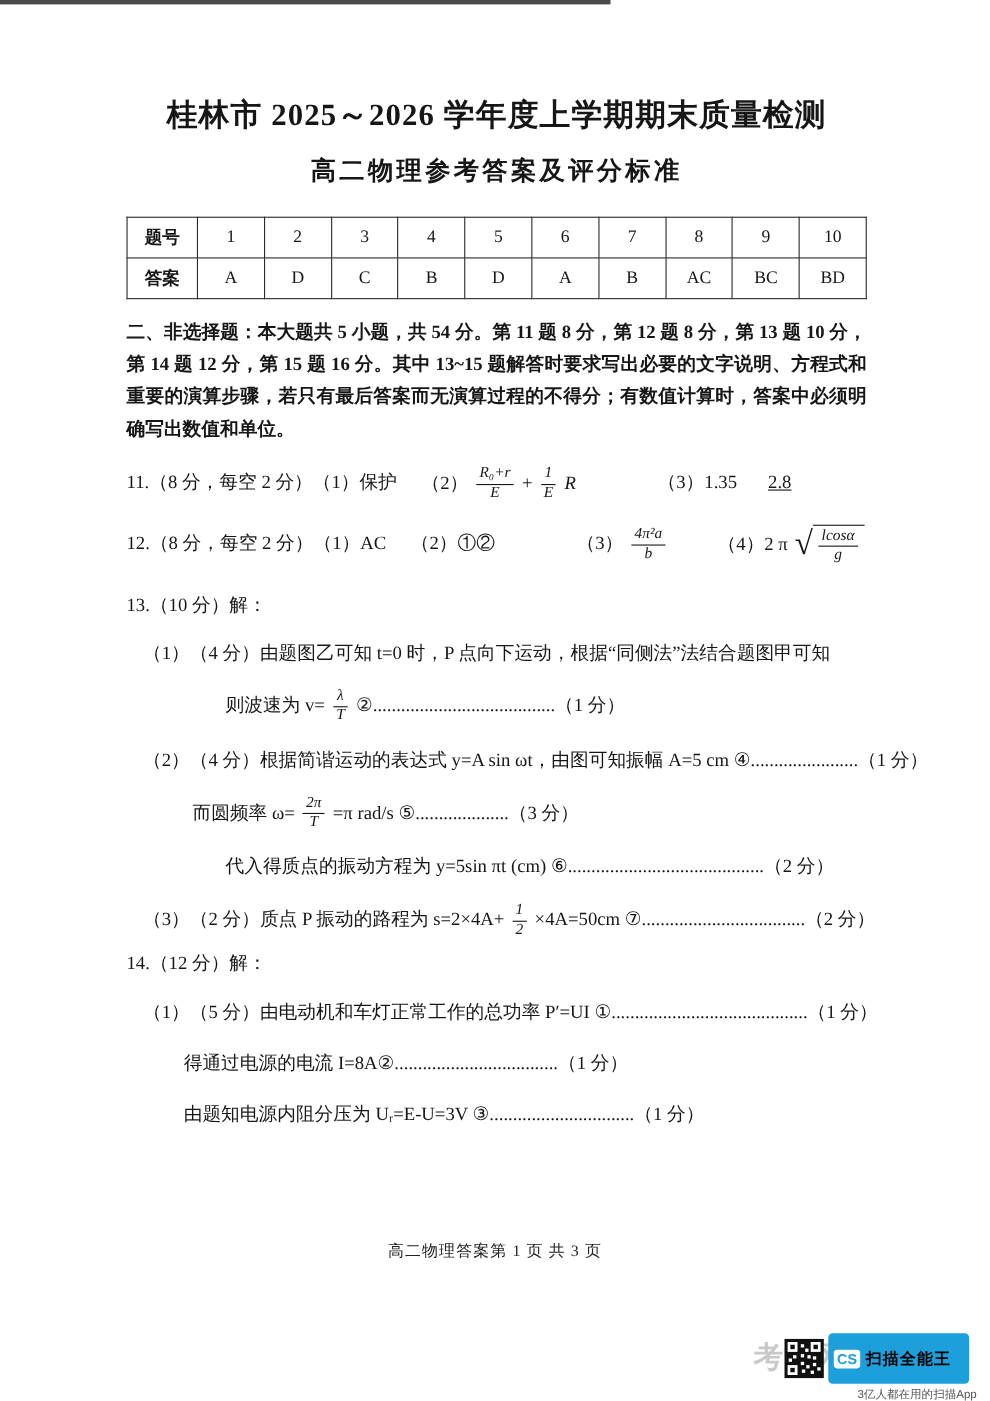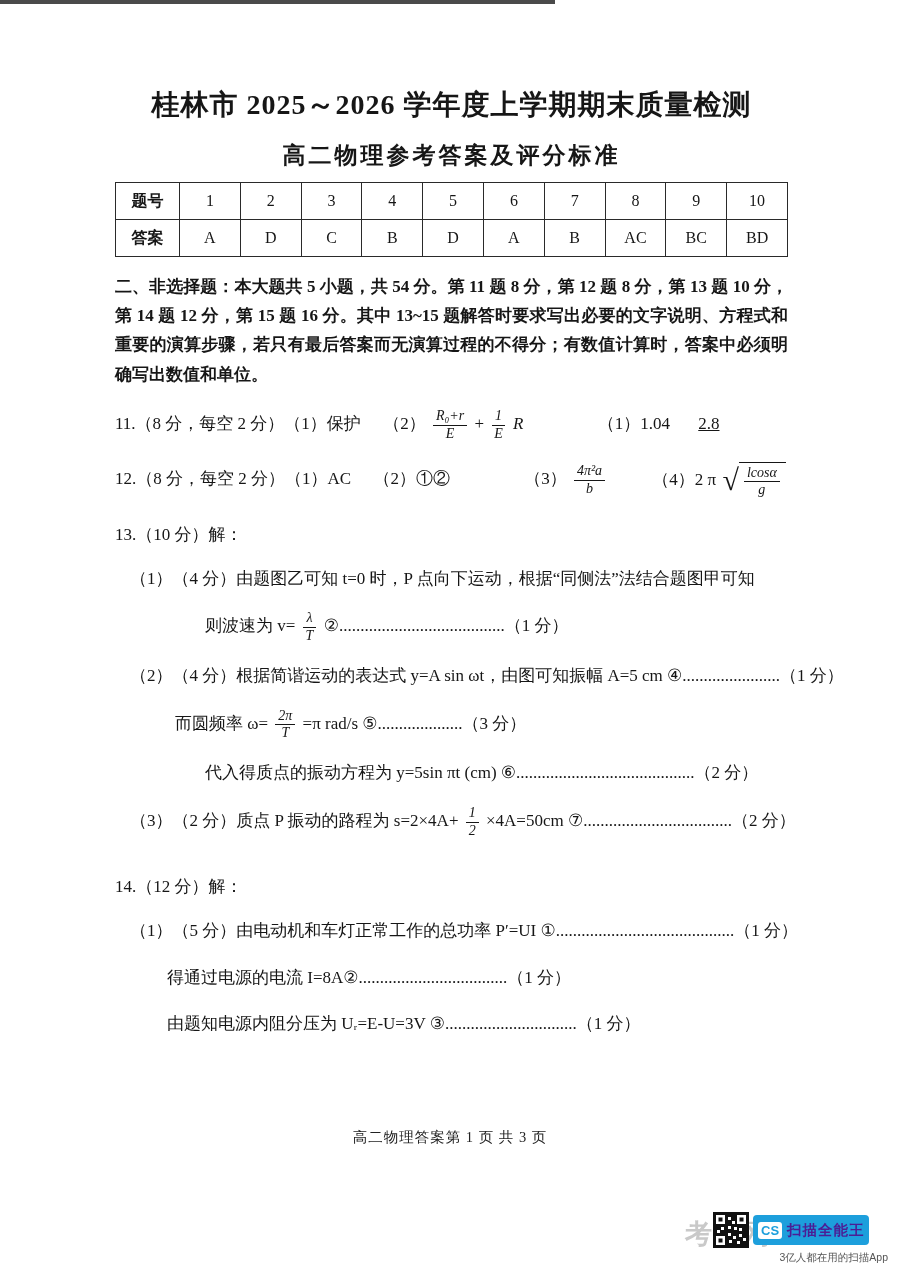--- a/index.html
+++ b/index.html
@@ -10,21 +10,21 @@
   }
   .scan-edge { position:absolute; top:0; left:0; width:555px; height:4px; background:#4a4a4a; }
   .page { padding:86px 112px 0 115px; }
 
   .doc-title { text-align:center; font-size:28px; font-weight:700; letter-spacing:1px;
     font-family:"Liberation Serif", serif; }
   .doc-subtitle { text-align:center; font-size:23px; font-weight:700; letter-spacing:3px; margin-top:16px; }
 
   .intro { font-size:17px; font-weight:700; line-height:1.72; margin-top:15px; text-align:justify; }
 
-  table.answers { width:100%; border-collapse:collapse; margin-top:11px; table-layout:fixed; }
+  table.answers { width:100%; border-collapse:collapse; margin-top:26px; table-layout:fixed; }
   table.answers td { border:1.6px solid #2a2a2a; text-align:center; height:37px; font-size:16px; }
   table.answers td.row-label { width:64px; font-weight:700; font-size:16px; }
 
   .line { font-size:17px; margin-top:19px; line-height:1.45; white-space:nowrap; }
   .seg  { display:inline-block; }
   .ml18 { margin-left:18px; } .ml40 { margin-left:40px; } .ml55 { margin-left:24px;text-decoration:underline; }
   .ml70 { margin-left:70px; }
   .ind1 { margin-left:15px; } .ind2 { margin-left:52px; } .ind3 { margin-left:60px; }
   .ind4 { margin-left:90px; }
 
@@ -39,25 +39,25 @@
 
   .footer { position:absolute; top:1128px; left:0; width:100%; text-align:center;
     font-size:14.5px; letter-spacing:1px; color:#222; }
 
   .site-watermark { position:absolute; right:128px; top:1216px; font-size:27px; font-weight:700;
     color:#c9c9c9; letter-spacing:2px; font-family:"Liberation Sans", sans-serif; }
 
   .cam-badge { position:absolute; right:12px; top:1212px; width:175px; }
   .cam-row { display:flex; align-items:center; }
   .qr { width:36px; height:36px; flex:0 0 36px; }
-  .cs-pill { margin-left:4px; height:30px; background:#1d9fdc; border-radius:4px;
-    display:flex; align-items:center; padding:0 4px 0 5px; }
+  .cs-pill { margin-left:4px; height:46px; background:#1d9fdc; border-radius:4px;
+    display:flex; align-items:center; padding:0 16px 0 5px; }
   .cs-box { background:#ffffff; color:#1d9fdc; font-family:"Liberation Sans", sans-serif;
     font-weight:700; font-size:13px; border-radius:3px; padding:1px 3px; }
-  .cs-name { color:#4c1d95; font-family:"Liberation Sans", sans-serif; font-weight:700;
+  .cs-name { color:#000000; font-family:"Liberation Sans", sans-serif; font-weight:700;
     font-size:14.5px; margin-left:5px; letter-spacing:1px; white-space:nowrap; }
   .cam-tagline { font-size:10.5px; color:#555; margin-top:3px; text-align:right;
     font-family:"Liberation Sans", sans-serif; white-space:nowrap; }
 </style>
 </head>
 <body>
 
 <div class="scan-edge"></div>
 
 <div class="page">
@@ -107,21 +107,21 @@
         <span class="num">R₀+r</span>
         <span class="den">E</span>
       </span>
       <span>+</span>
       <span class="frac">
         <span class="num">1</span>
         <span class="den">E</span>
       </span>
       <span class="var">R</span>
     </span>
-    <span class="seg ml70">（1）1.04</span>
+    <span class="seg ml70">（3）1.35</span>
     <span class="seg ml55">2.8</span>
   </div>
 
   <div class="line">
     <span class="seg">12.（8 分，每空 2 分）（1）AC</span>
     <span class="seg ml18">（2）①②</span>
     <span class="seg ml70">
       <span>（3）</span>
       <span class="frac">
         <span class="num">4π²a</span>
@@ -164,21 +164,21 @@
   <div class="line ind4">代入得质点的振动方程为 y=5sin πt (cm) ⑥..........................................（2 分）</div>
   <div class="line ind1">
     <span>（3）（2 分）质点 P 振动的路程为 s=2×4A+</span>
     <span class="frac">
       <span class="num">1</span>
       <span class="den">2</span>
     </span>
     <span>×4A=50cm ⑦...................................（2 分）</span>
   </div>
 
-  <div class="line" style="margin-top:36px;">14.（12 分）解：</div>
+  <div class="line" style="margin-top:10px;">14.（12 分）解：</div>
   <div class="line ind1">（1）（5 分）由电动机和车灯正常工作的总功率 P′=UI ①..........................................（1 分）</div>
   <div class="line ind2" style="margin-top:22px;">得通过电源的电流 I=8A②...................................（1 分）</div>
   <div class="line ind2" style="margin-top:22px;">由题知电源内阻分压为 Uᵣ=E-U=3V ③...............................（1 分）</div>
 
 </div>
 
 <div class="footer">高二物理答案第 1 页 共 3 页</div>
 
 <div class="site-watermark">考生网</div>
 

